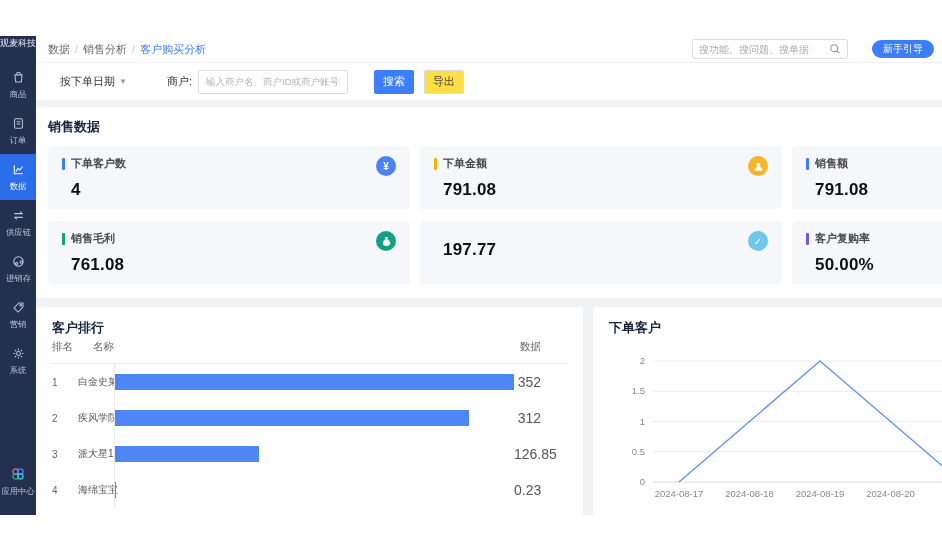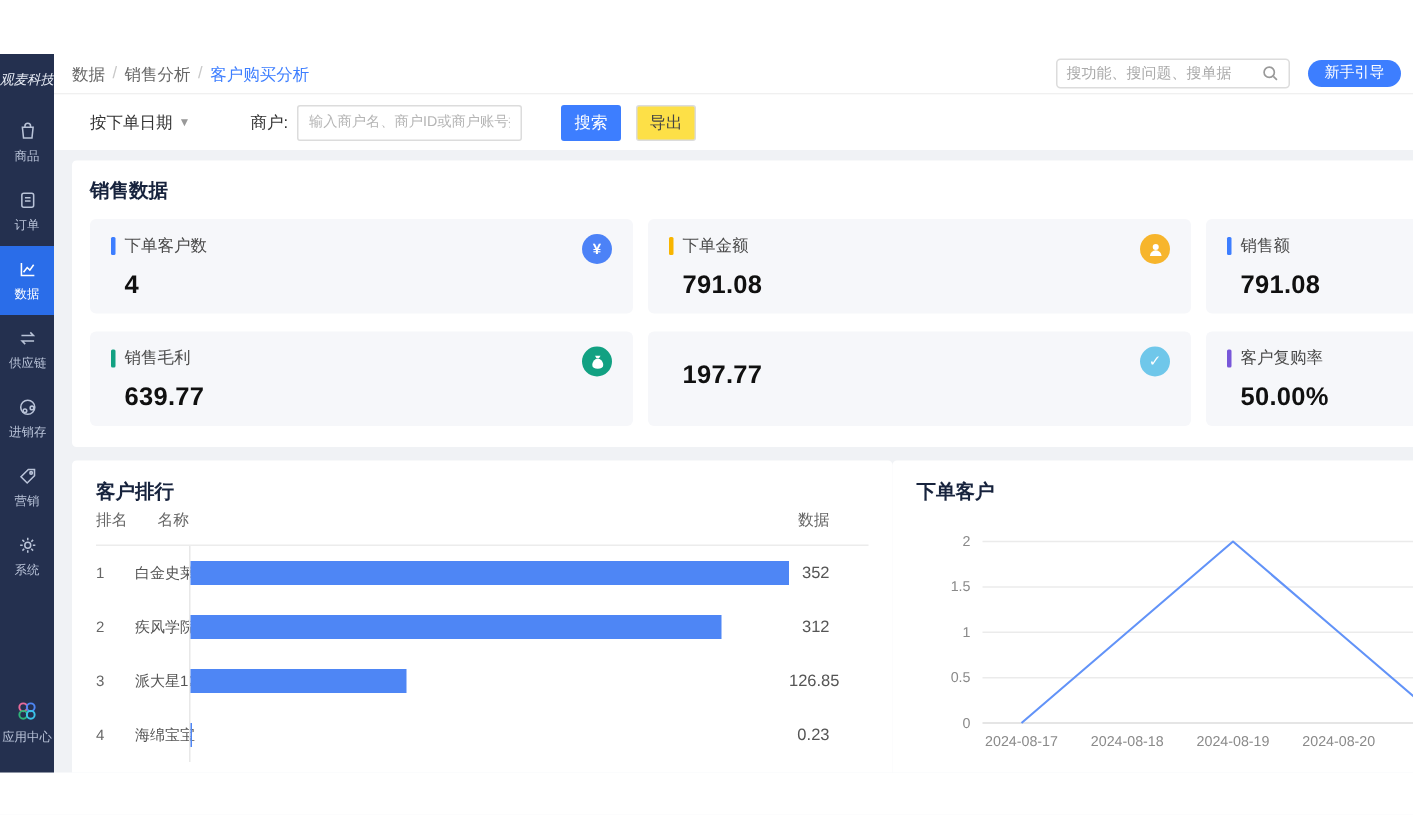--- a/index.html
+++ b/index.html
@@ -1,76 +1,76 @@
 <!DOCTYPE html>
 <html><head>
 <meta charset="utf-8">
 <style>
   * { margin:0; padding:0; box-sizing:border-box; }
   html,body { width:942px; height:543px; background:#fff; font-family:"Liberation Sans","DejaVu Sans",sans-serif; overflow:hidden; }
   .app { position:absolute; left:0; top:36px; width:942px; height:479px; display:flex; background:#f0f2f5; }
 
   
   .sidebar { width:36px; flex-shrink:0; background:#24304f; color:#b9c3d8; display:flex; flex-direction:column; align-items:center; }
-  .logo { font-size:9px; color:#e8ecf5; padding:11px 1px 12px; letter-spacing:0px; white-space:nowrap;font-style:italic; }
+  .logo { font-size:9px; color:#e8ecf5; padding:1px 1px 12px; letter-spacing:0px; white-space:nowrap; }
   .nav-item { width:100%; padding:8px 0 7px; display:flex; flex-direction:column; align-items:center; gap:3px; cursor:pointer; }
   .nav-item.active { background:#2a6de9; color:#fff; }
   .nav-label { font-size:9px; transform:scale(.92); white-space:nowrap; }
   .nav-icon svg { display:block; }
   .nav-bottom { margin-top:auto; margin-bottom:10px; }
 
   
   .main { flex:1; min-width:0; display:flex; flex-direction:column; }
   .topbar { height:27px; background:#fff; border-bottom:1px solid #f0f0f0; display:flex; align-items:center; padding:0 8px 0 12px; flex-shrink:0; }
   .breadcrumb { display:flex; gap:5px; font-size:11px; color:#666; align-items:center; }
   .crumb-sep { color:#c8c8c8; }
   .crumb.active { color:#3d7eff; }
-  .topbar-right { margin-left:auto; display:flex; align-items:center; gap:12px; }
+  .topbar-right { margin-left:auto; display:flex; align-items:center; gap:24px; }
   .search-box { width:156px; height:20px; border:1px solid #dcdcdc; border-radius:3px; display:flex; align-items:center; padding:0 6px; background:#fff; }
   .search-box input { border:0; outline:0; flex:1; font-size:10px; color:#333; min-width:0; font-family:inherit; }
   .search-box input::placeholder { color:#aaa; }
   .guide-btn { height:18px; line-height:18px; padding:0 11px; background:#3d7eff; color:#fff; font-size:10px; border:0; border-radius:9px; cursor:pointer; white-space:nowrap; }
 
   .filterbar { height:37px; background:#fff; display:flex; align-items:center; padding-left:24px; font-size:11px; color:#333; flex-shrink:0; }
   .date-type { display:flex; align-items:center; gap:4px; cursor:pointer;justify-content:space-between; }
   .caret { font-size:8px; color:#999; }
   .date-input { margin-left:8px; width:148px; height:24px; border:1px solid #dcdcdc; border-radius:2px; display:flex; align-items:center; padding:0 8px; font-size:10.5px; color:#444; cursor:pointer; }
   .date-input .cal { margin-left:auto; color:#b9b9b9; }
   .merchant-label { margin-left:40px; color:#333; }
   .merchant-input { margin-left:6px; width:150px; height:24px; border:1px solid #dcdcdc; border-radius:2px; font-size:9.5px; padding:0 7px; outline:0; color:#333; font-family:inherit; }
   .merchant-input::placeholder { color:#b5b5b5; }
   .btn-search { margin-left:26px; width:40px; height:24px; background:#3d7eff; border:0; border-radius:2px; color:#fff; font-size:11px; cursor:pointer;text-align:center; }
   .btn-export { margin-left:10px; width:40px; height:24px; background:#fde047; border:1px solid #dcdcdc; border-radius:2px; color:#444; font-size:11px; cursor:pointer; }
 
-  .content { flex:1; padding:7px 0 0 12px; overflow:hidden; }
+  .content { flex:1; padding:7px 0 0 0; overflow:hidden; }
 
   .panel { background:#fff; border-radius:3px; }
   .panel-title { font-size:13px; font-weight:bold; color:#17233d; }
 
   .panel-sales { width:1130px; padding:11px 12px 14px; margin-bottom:9px; }
   .cards { margin-top:10px; display:grid; grid-template-columns:repeat(3,362px); gap:12px 10px; }
   .stat-card { background:#f6f7fa; border-radius:4px; height:63px; position:relative; padding:10px 14px; }
-  .stat-head { display:flex; align-items:center; font-size:11px; color:#4a4a4a; }
+  .stat-head { display:flex; align-items:center; font-size:11px; color:#4a4a4a;font-weight:bold; }
   .accent { width:3px; height:12px; margin-right:6px; border-radius:1px; background:#3d7eff; }
   .stat-icon { position:absolute; right:14px; top:10px; width:20px; height:20px; border-radius:50%; color:#fff; display:flex; align-items:center; justify-content:center; font-size:10px; font-weight:bold; }
   .stat-value { margin-top:9px; margin-left:9px; font-size:17px; font-weight:bold; color:#101010; letter-spacing:.2px; }
 
-  .bottom-row { display:flex; gap:0; }
+  .bottom-row { display:flex; gap:10px; }
   .panel-ranking { width:547px; height:236px; padding:12px 16px; flex-shrink:0; }
   .rank-header { display:flex; margin-top:3px; padding-bottom:9px; border-bottom:1px solid #ececec; font-size:10.5px; color:#666; }
   .col-rank { width:26px; }
   .col-name { width:36px;text-align:right; }
   .col-bar  { width:400px; }
   .col-val  { width:53px; text-align:right; padding-right:26px; }
   .rank-row { display:flex; align-items:center; height:36px; font-size:10px; color:#555; }
   .rank-row .col-rank { color:#666; }
   .rank-row .col-name { white-space:nowrap; overflow:visible; }
   .bar-wrap { width:400px; height:36px; border-left:1px solid #e8e8e8; display:flex; align-items:center; }
   .rank-bar { height:16px; background:#4e86f5; }
-  .rank-row .col-val { font-size:11px; }
+  .rank-row .col-val { font-size:14px; }
 
   .panel-chart { width:560px; height:236px; padding:12px 0 12px 16px; flex-shrink:0; }
   .panel-chart svg { display:block; margin-top:4px; overflow:visible; }
 </style>
 </head>
 <body>
 
 <div class="app">
 
   <div class="sidebar">
@@ -235,21 +235,21 @@
             <div class="stat-head">
                 <span class="accent" style="background: rgb(18, 161, 130);"></span>
                 <span>销售毛利</span>
               </div>
             <span class="stat-icon" style="background: rgb(18, 161, 130);">
               <svg width="11" height="11" viewBox="0 0 12 12" fill="#fff">
                   <path d="M4 1.2h4L6.8 3.2h-1.6z"></path>
                   <path d="M4.6 3.6h2.8c1.8 1.2 2.6 2.9 2.6 4.4 0 1.8-1.6 2.8-4 2.8s-4-1-4-2.8c0-1.5.8-3.2 2.6-4.4z"></path>
                 </svg>
             </span>
-            <div class="stat-value">639.77</div>
+            <div class="stat-value">761.08</div>
           </div>
 
           <div class="stat-card">
             <span class="stat-icon" style="background: rgb(111, 199, 234);">✓</span>
             <div class="stat-value">197.77</div>
           </div>
 
           <div class="stat-card">
             <div class="stat-head">
                 <span class="accent" style="background: rgb(120, 87, 217);"></span>

